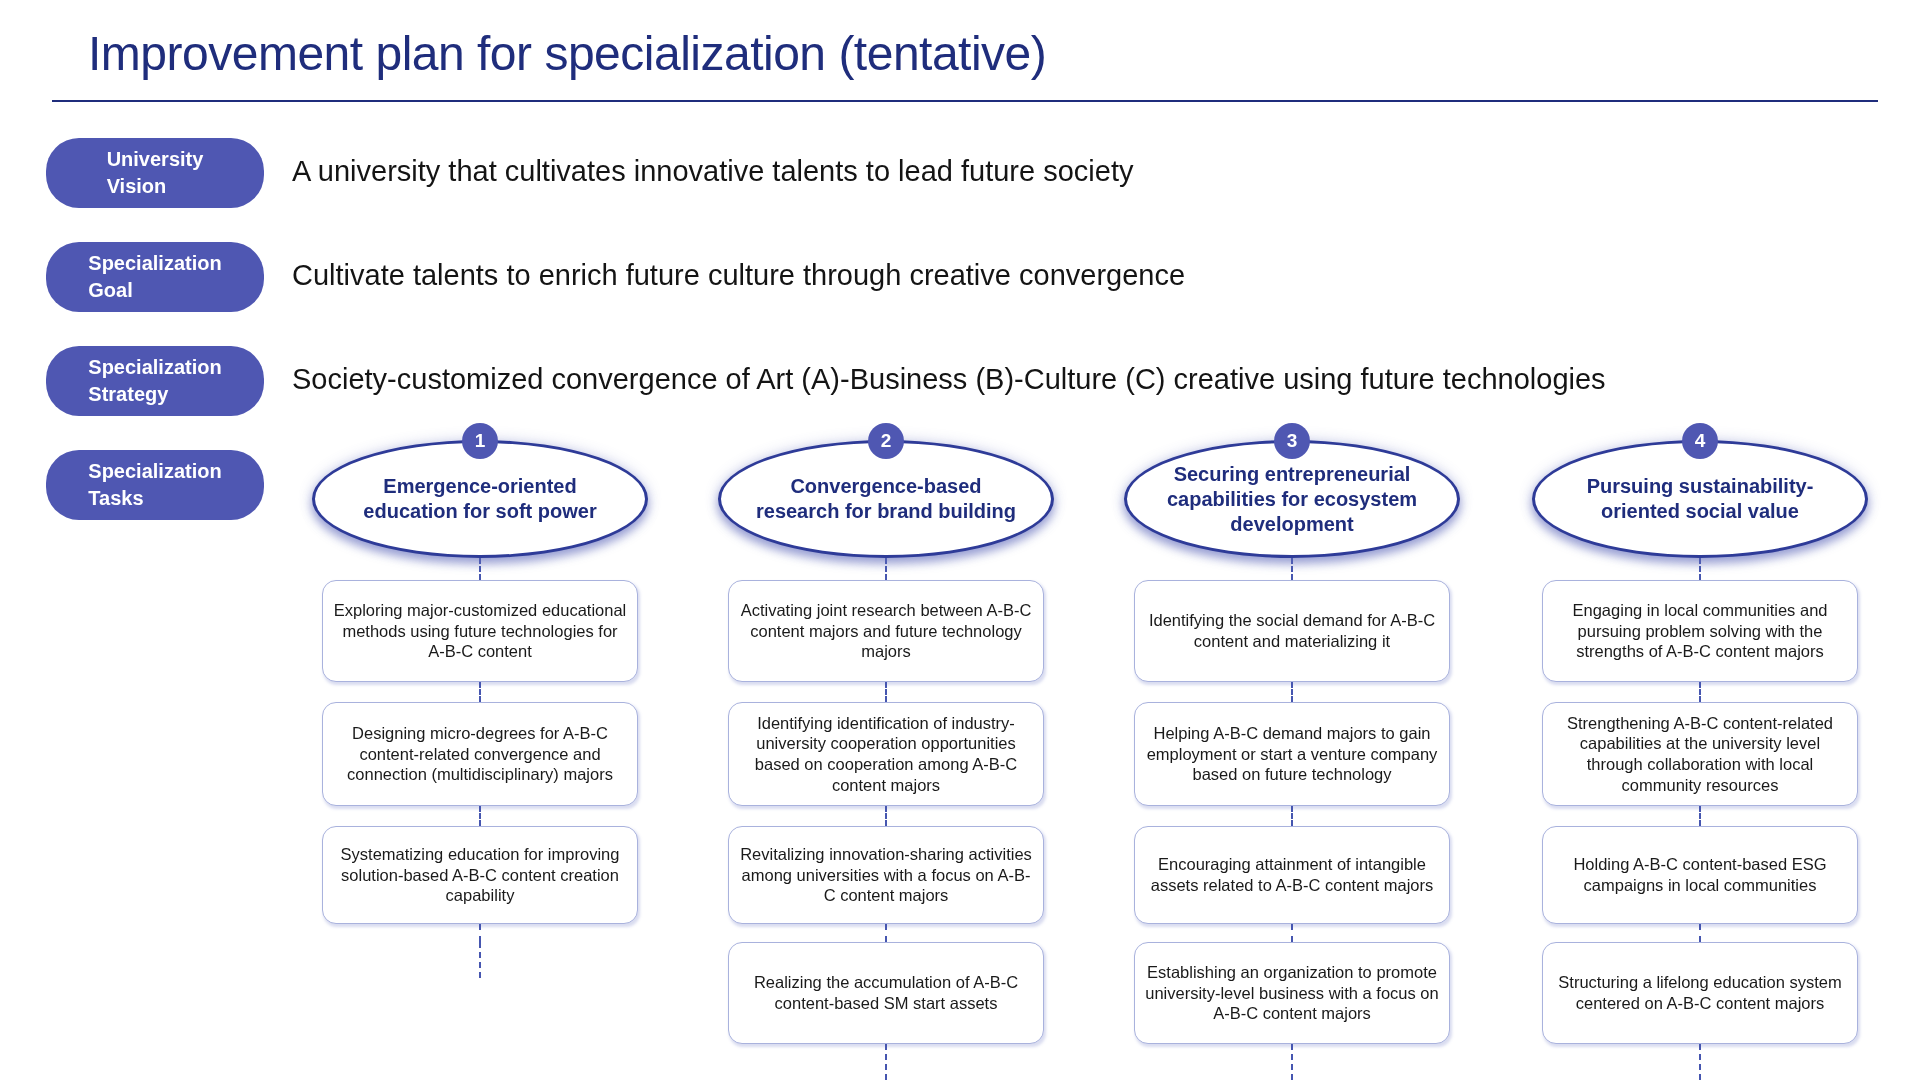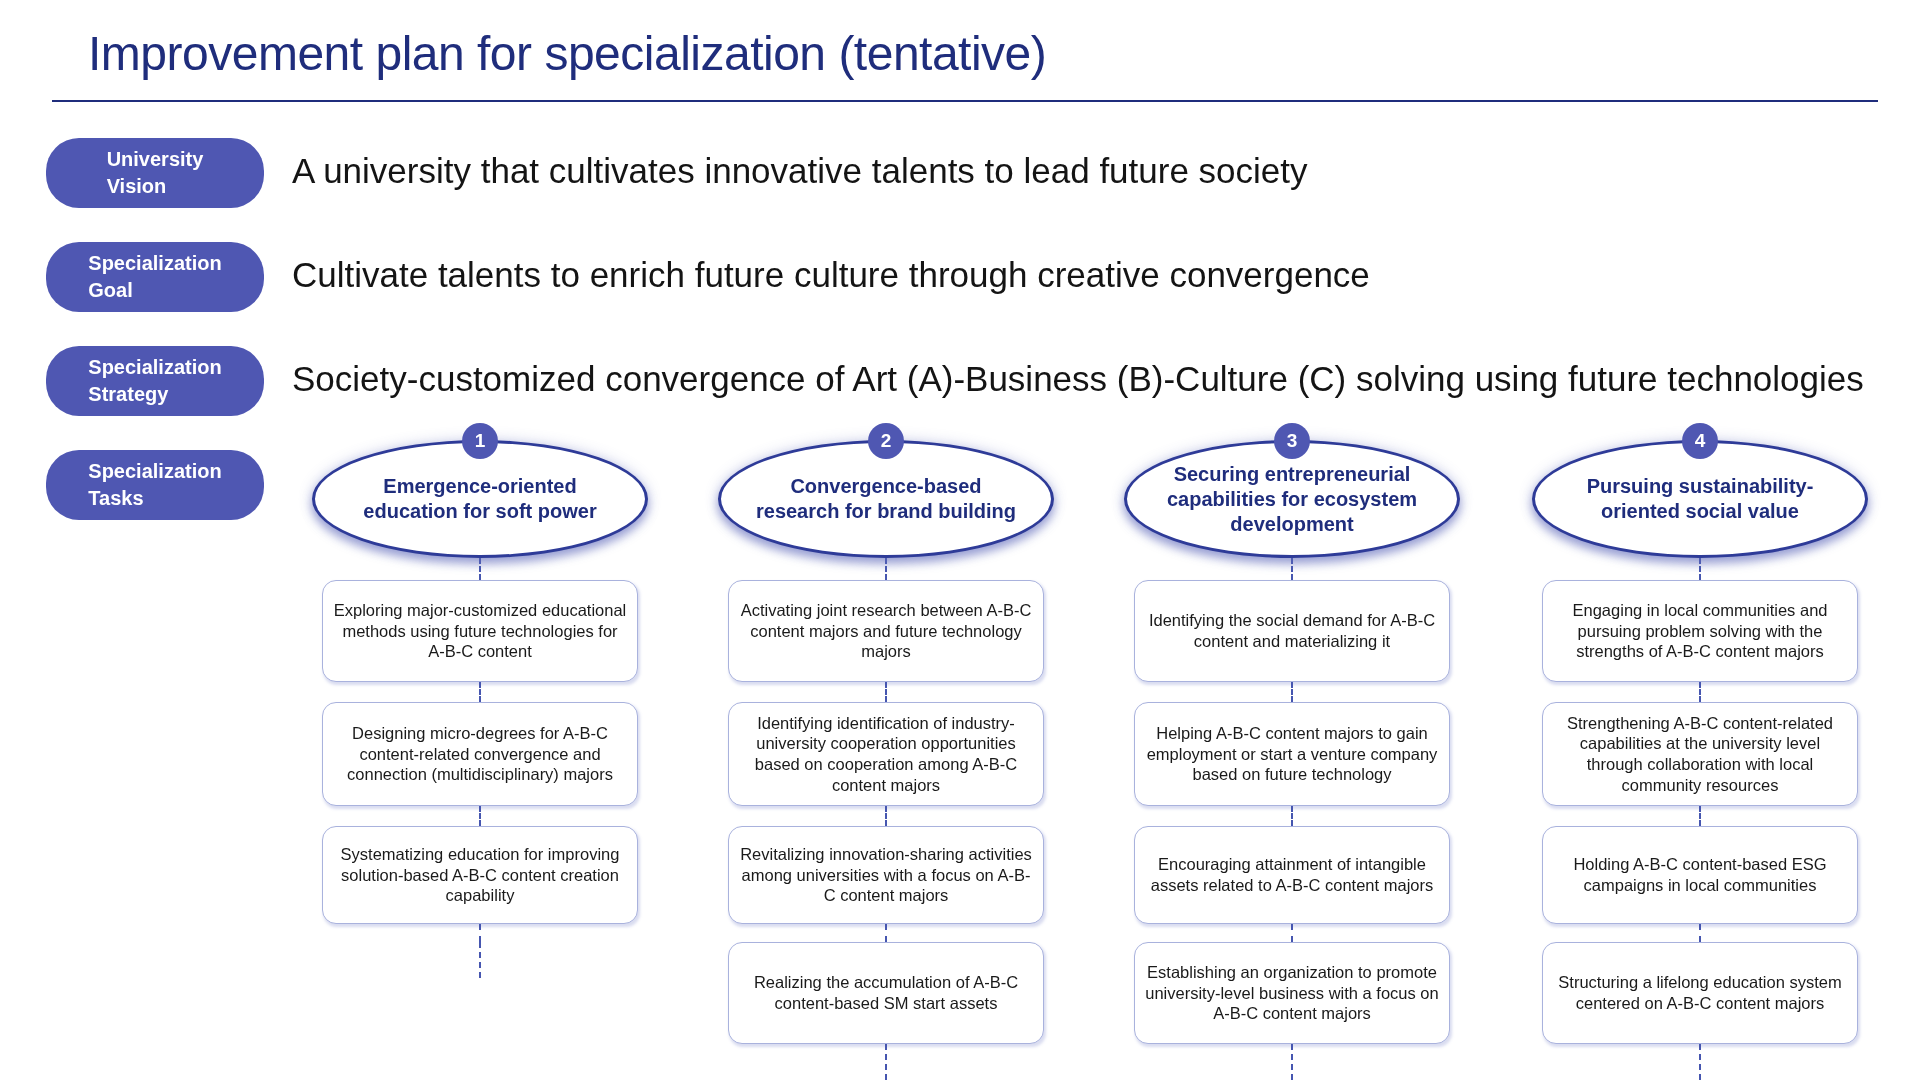--- a/index.html
+++ b/index.html
@@ -19,21 +19,21 @@
   }
   .pill{
     position:absolute;left:46px;width:218px;height:70px;
     background:var(--accent,#4f57b2);border-radius:33px;
     display:flex;align-items:center;justify-content:center;text-align:left;
     color:#fff;font-size:20px;font-weight:bold;line-height:1.35;
     white-space:pre-line;
   }
   .pill.p1{top:138px}.pill.p2{top:242px}.pill.p3{top:346px}.pill.p4{top:450px}
   .rowtext{
-    position:absolute;left:292px;font-size:35px;color:#141414;line-height:36px;
+    position:absolute;left:292px;font-size:29px;color:#141414;line-height:36px;
   }
   .rowtext.t1{top:153px}.rowtext.t2{top:257px}.rowtext.t3{top:361px}
   .task-col{
     position:absolute;top:440px;width:336px;
     display:flex;flex-direction:column;align-items:center;
   }
   .task-col.c1{left:312px}.task-col.c2{left:718px}
   .task-col.c3{left:1124px}.task-col.c4{left:1532px}
   .ellipse-wrap{position:relative;width:336px;height:118px;}
   .badge{
@@ -81,21 +81,21 @@
   <div class="pill p1">University
 Vision</div>
   <div class="rowtext t1">A university that cultivates innovative talents to lead future society</div>
 
   <div class="pill p2">Specialization
 Goal</div>
   <div class="rowtext t2">Cultivate talents to enrich future culture through creative convergence</div>
 
   <div class="pill p3">Specialization
 Strategy</div>
-  <div class="rowtext t3">Society-customized convergence of Art (A)-Business (B)-Culture (C) solving using future technologies</div>
+  <div class="rowtext t3">Society-customized convergence of Art (A)-Business (B)-Culture (C) creative using future technologies</div>
 
   <div class="pill p4">Specialization
 Tasks</div>
 
   <div class="task-col c1">
     <div class="ellipse-wrap">
       <div class="badge">1</div>
       <div class="ellipse">Emergence-oriented education for soft power</div>
     </div>
     <div class="connector conn-top"></div>
@@ -125,21 +125,21 @@
   </div>
 
   <div class="task-col c3">
     <div class="ellipse-wrap">
       <div class="badge">3</div>
       <div class="ellipse">Securing entrepreneurial capabilities for ecosystem development</div>
     </div>
     <div class="connector conn-top"></div>
     <div class="task-box r1">Identifying the social demand for A-B-C content and materializing it</div>
     <div class="connector conn-mid"></div>
-    <div class="task-box r2">Helping A-B-C content majors to gain employment or start a venture company based on future technology</div>
+    <div class="task-box r2">Helping A-B-C demand majors to gain employment or start a venture company based on future technology</div>
     <div class="connector conn-mid"></div>
     <div class="task-box r3">Encouraging attainment of intangible assets related to A-B-C content majors</div>
     <div class="connector conn-mid2"></div>
     <div class="task-box r4">Establishing an organization to promote university-level business with a focus on A-B-C content majors</div>
     <div class="connector conn-tail"></div>
   </div>
 
   <div class="task-col c4">
     <div class="ellipse-wrap">
       <div class="badge">4</div>

